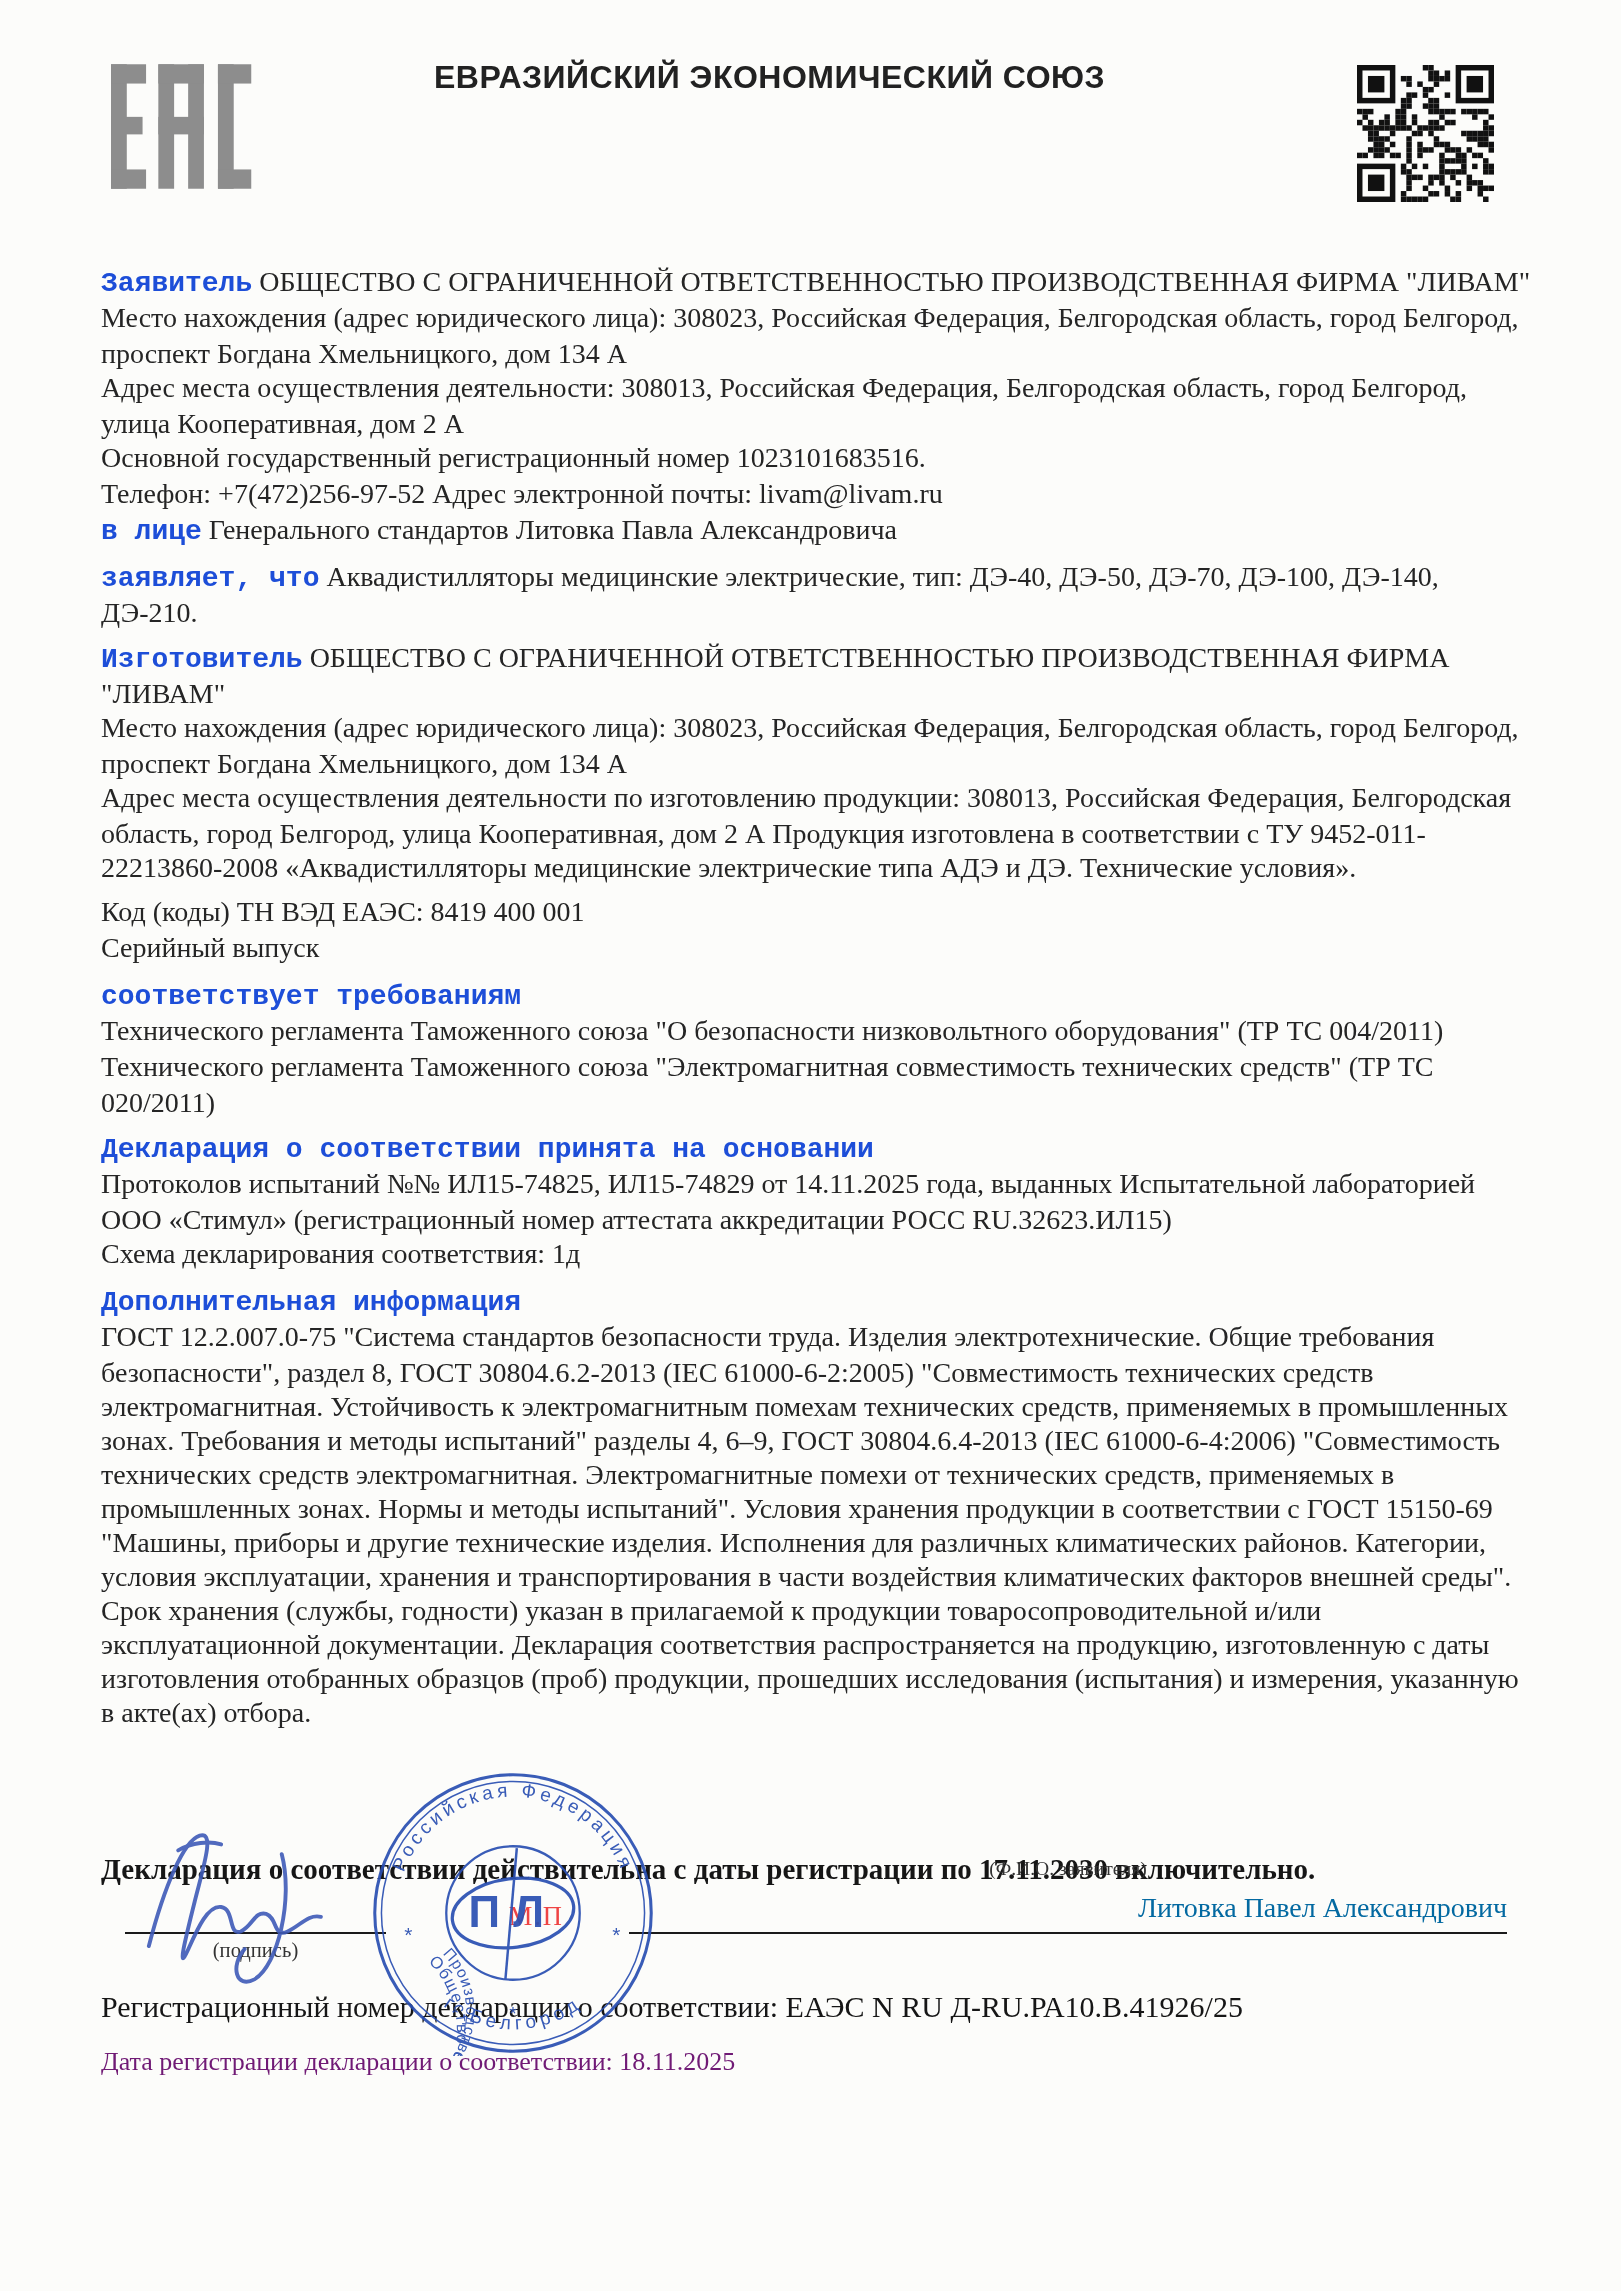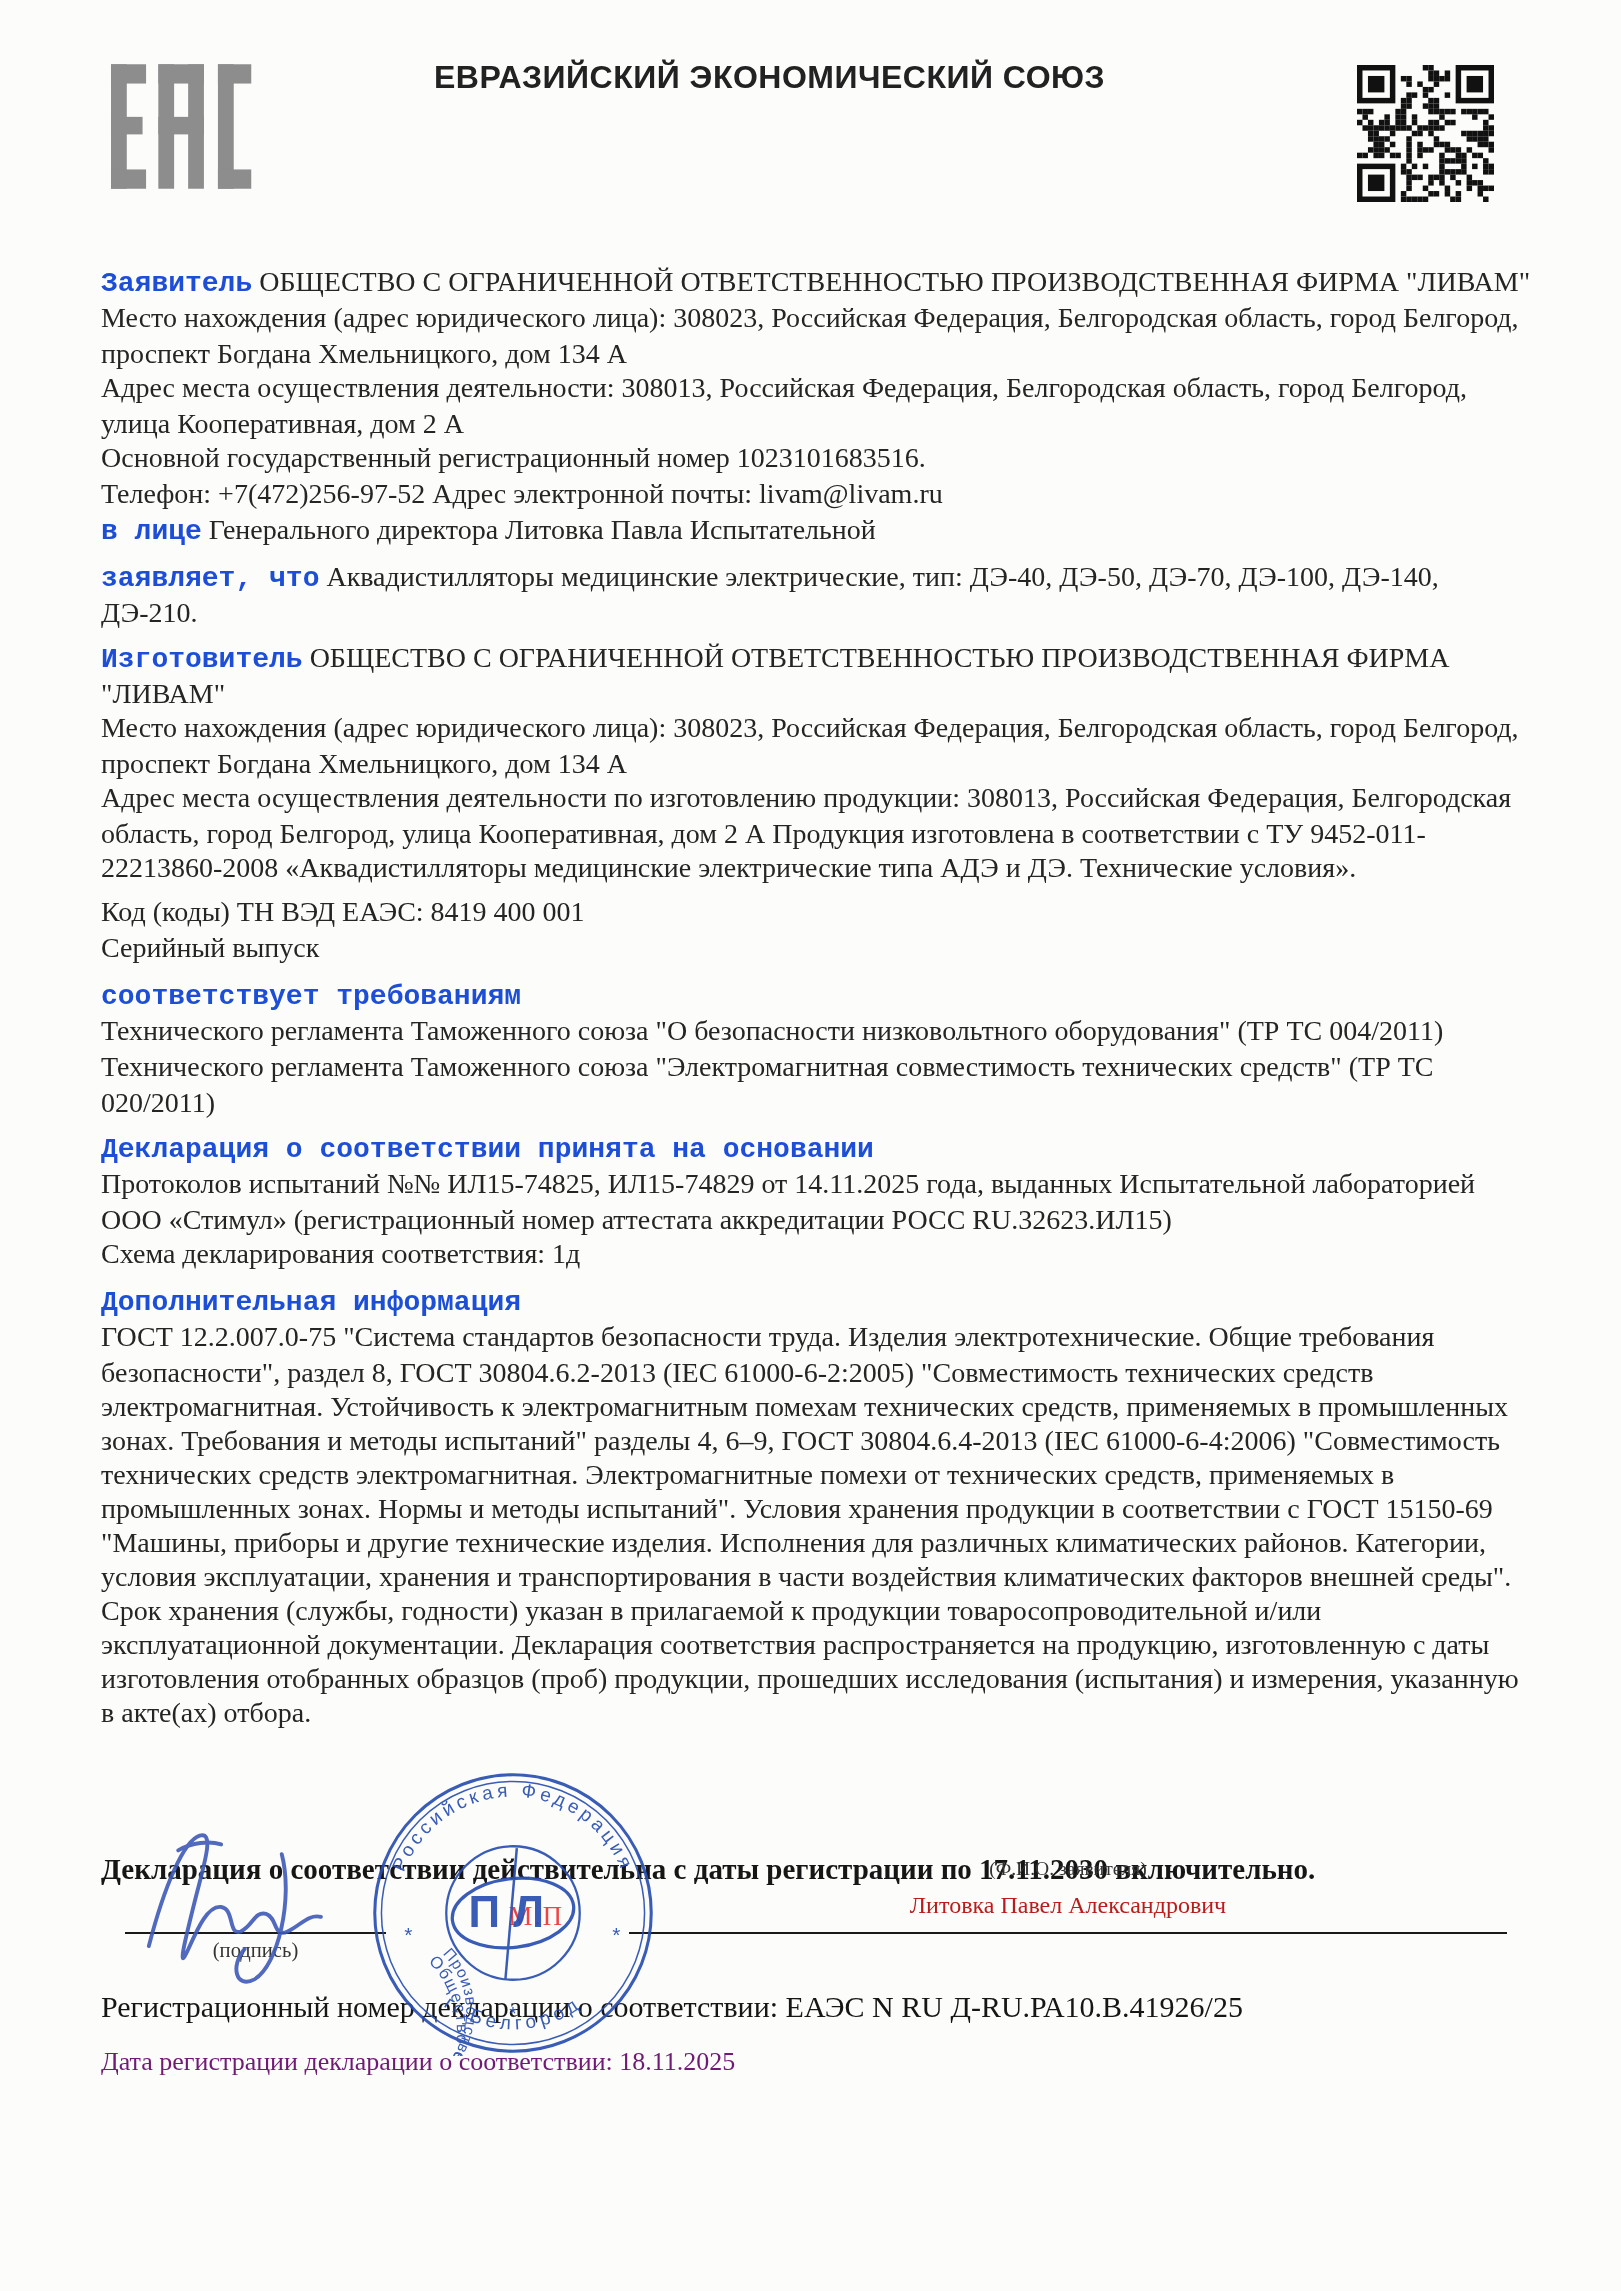--- a/index.html
+++ b/index.html
@@ -39,21 +39,21 @@
   .sig-line.left{left:125px;top:1932px;width:261px;}
   .sig-line.right{left:629px;top:1932px;width:878px;}
   .caption{
     position:absolute;text-align:center;
     font-size:20.6px;color:#333;
   }
   .caption.sign{left:125px;top:1939px;width:261px;}
   .caption.fio{left:629px;top:1858px;width:878px;font-size:19.6px;}
   .applicant-name{
     position:absolute;left:629px;top:1892px;width:878px;
-    text-align:center;font-size:24px;color:#b91c1c;
+    text-align:right;font-size:28px;color:#0369a1;
   }
   .mp-mark{
     position:absolute;left:466px;top:1901px;width:98px;
     text-align:right;font-size:26.5px;color:#ef4444;letter-spacing:2px;
   }
   .signature-svg{position:absolute;left:135px;top:1821px;width:230px;height:174px;}
   .stamp-svg{position:absolute;left:370px;top:1770px;width:286px;height:286px;opacity:.93;}
   
   .reg-line{
     position:absolute;left:101px;top:1990px;width:1470px;
@@ -302,21 +302,21 @@
       <rect x="1" y="19" width="5" height="5" fill="#fcfcfa"></rect>
       <rect x="2" y="20" width="3" height="3" fill="#111"></rect>
     </svg>
 
   <div class="doc-body">
     <p><b>Заявитель</b><span> ОБЩЕСТВО С ОГРАНИЧЕННОЙ ОТВЕТСТВЕННОСТЬЮ ПРОИЗВОДСТВЕННАЯ ФИРМА "ЛИВАМ"</span></p>
     <p><b></b><span>Место нахождения (адрес юридического лица): 308023, Российская Федерация, Белгородская область, город Белгород, проспект Богдана Хмельницкого, дом 134 А</span></p>
     <p><b></b><span>Адрес места осуществления деятельности: 308013, Российская Федерация, Белгородская область, город Белгород, улица Кооперативная, дом 2 А</span></p>
     <p><b></b><span>Основной государственный регистрационный номер 1023101683516.</span></p>
     <p><b></b><span>Телефон: +7(472)256-97-52 Адрес электронной почты: livam@livam.ru</span></p>
-    <p><b>в лице</b><span> Генерального директора Литовка Павла Испытательной</span></p>
+    <p><b>в лице</b><span> Генерального стандартов Литовка Павла Александровича</span></p>
     <p class="gap"><b>заявляет, что</b><span> Аквадистилляторы медицинские электрические, тип: ДЭ-40, ДЭ-50, ДЭ-70, ДЭ-100, ДЭ-140, ДЭ-210.</span></p>
     <p class="gap"><b>Изготовитель</b><span> ОБЩЕСТВО С ОГРАНИЧЕННОЙ ОТВЕТСТВЕННОСТЬЮ ПРОИЗВОДСТВЕННАЯ ФИРМА "ЛИВАМ"</span></p>
     <p><b></b><span>Место нахождения (адрес юридического лица): 308023, Российская Федерация, Белгородская область, город Белгород, проспект Богдана Хмельницкого, дом 134 А</span></p>
     <p><b></b><span>Адрес места осуществления деятельности по изготовлению продукции: 308013, Российская Федерация, Белгородская область, город Белгород, улица Кооперативная, дом 2 А Продукция изготовлена в соответствии с ТУ 9452-011-22213860-2008 «Аквадистилляторы медицинские электрические типа АДЭ и ДЭ. Технические условия».</span></p>
     <p class="gap"><b></b><span>Код (коды) ТН ВЭД ЕАЭС: 8419 400 001</span></p>
     <p><b></b><span>Серийный выпуск</span></p>
     <p class="gap"><b>соответствует требованиям</b><span></span></p>
     <p><b></b><span>Технического регламента Таможенного союза "О безопасности низковольтного оборудования" (ТР ТС 004/2011)</span></p>
     <p><b></b><span>Технического регламента Таможенного союза "Электромагнитная совместимость технических средств" (ТР ТС 020/2011)</span></p>
     <p class="gap"><b>Декларация о соответствии принята на основании</b><span></span></p>

